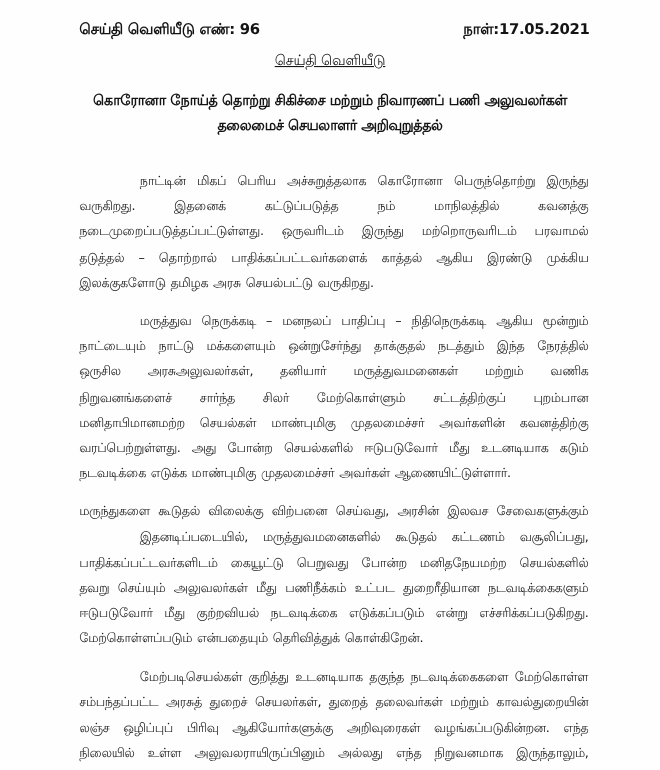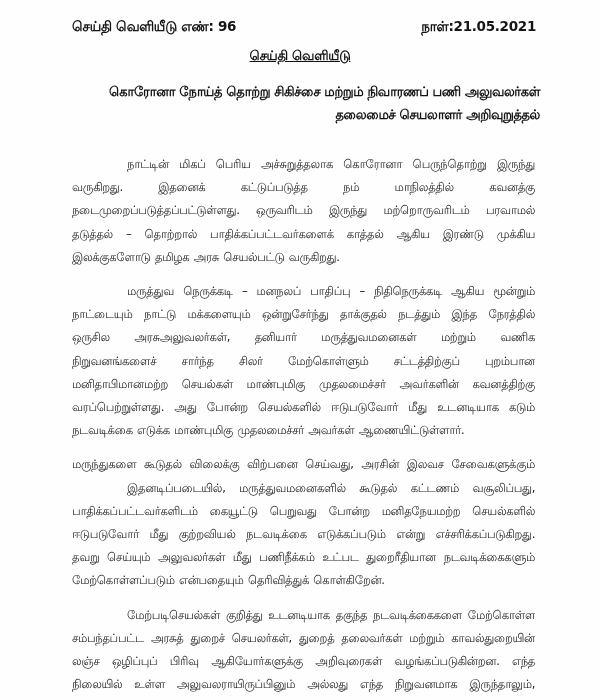--- a/index.html
+++ b/index.html
@@ -33,35 +33,35 @@
       font-weight: bold;
       font-size: 13.5px;
       letter-spacing: -0.3px;
     }
     .subtitle {
       position: absolute;
       left: 0; right: 0;
       top: 48px;
       text-align: center;
       font-size: 13px;
-      font-weight: bold;
+      font-weight: normal;
       text-decoration: underline;
       letter-spacing: -0.3px;
     }
     .title {
       position: absolute;
       left: 60px; right: 60px;
       top: 80px;
       text-align: center;
       font-size: 13px;
       font-weight: bold;
       line-height: 23px;
       letter-spacing: -0.4px;
     }
-    .title .line { display: block; white-space: nowrap; text-align: right; }
+    .title .line { display: block; white-space: nowrap; }
     .body {
       position: absolute;
       left: 72px;
       width: 463px;
       top: 153px;
     }
     .para {
       margin: 0 0 11px 0;
       font-size: 11.6px;
       line-height: 23.2px;
@@ -81,21 +81,21 @@
     .para .ln.first { text-indent: 55px; }
     .para .ln.last { text-align-last: left; }
   </style>
 </head>
 <body>
 
 <div class="page">
 
   <div class="header-row">
     <span>செய்தி வெளியீடு எண்:  96</span>
-    <span>நாள்:21.05.2021</span>
+    <span>நாள்:17.05.2021</span>
   </div>
 
   <div class="subtitle">செய்தி வெளியீடு</div>
 
   <div class="title">
     <span class="line">கொரோனா நோய்த் தொற்று சிகிச்சை மற்றும் நிவாரணப் பணி அலுவலர்கள்</span>
     <span class="line">தலைமைச் செயலாளர் அறிவுறுத்தல்</span>
   </div>
 
   <div class="body">
@@ -115,22 +115,22 @@
       <span class="ln">நிறுவனங்களைச் சார்ந்த சிலர் மேற்கொள்ளும் சட்டத்திற்குப் புறம்பான</span>
       <span class="ln">மனிதாபிமானமற்ற செயல்கள் மாண்புமிகு முதலமைச்சர் அவர்களின் கவனத்திற்கு</span>
       <span class="ln">வரப்பெற்றுள்ளது.  அது போன்ற செயல்களில் ஈடுபடுவோர் மீது உடனடியாக கடும்</span>
       <span class="ln last">நடவடிக்கை எடுக்க மாண்புமிகு முதலமைச்சர் அவர்கள் ஆணையிட்டுள்ளார்.</span>
     </div>
 
     <div class="para" style="text-indent:0">
       <span class="ln">மருந்துகளை கூடுதல் விலைக்கு விற்பனை செய்வது, அரசின் இலவச சேவைகளுக்கும்</span>
       <span class="ln first">இதனடிப்படையில், மருத்துவமனைகளில் கூடுதல் கட்டணம்  வசூலிப்பது,</span>
       <span class="ln">பாதிக்கப்பட்டவர்களிடம் கையூட்டு பெறுவது போன்ற மனிதநேயமற்ற செயல்களில்</span>
+      <span class="ln">தவறு செய்யும் அலுவலர்கள் மீது பணிநீக்கம்  உட்பட துறைரீதியான நடவடிக்கைகளும்</span>
       <span class="ln">ஈடுபடுவோர் மீது குற்றவியல் நடவடிக்கை எடுக்கப்படும்  என்று எச்சரிக்கப்படுகிறது.</span>
-      <span class="ln">தவறு செய்யும் அலுவலர்கள் மீது பணிநீக்கம்  உட்பட துறைரீதியான நடவடிக்கைகளும்</span>
       <span class="ln last">மேற்கொள்ளப்படும் என்பதையும் தெரிவித்துக் கொள்கிறேன்.</span>
     </div>
 
     <div class="para" style="text-indent:0">
       <span class="ln first">மேற்படிசெயல்கள் குறித்து உடனடியாக தகுந்த நடவடிக்கைகளை மேற்கொள்ள</span>
       <span class="ln">சம்பந்தப்பட்ட அரசுத் துறைச் செயலர்கள், துறைத் தலைவர்கள் மற்றும் காவல்துறையின்</span>
       <span class="ln">லஞ்ச ஒழிப்புப் பிரிவு ஆகியோர்களுக்கு அறிவுரைகள் வழங்கப்படுகின்றன.  எந்த</span>
       <span class="ln">நிலையில் உள்ள அலுவலராயிருப்பினும் அல்லது எந்த நிறுவனமாக இருந்தாலும்,</span>
       <span class="ln">புகார்கள் மீது கடும் நடவடிக்கை எடுப்பதோடு, தவறு நடக்கக்கூடிய இடங்களில்</span>
 

